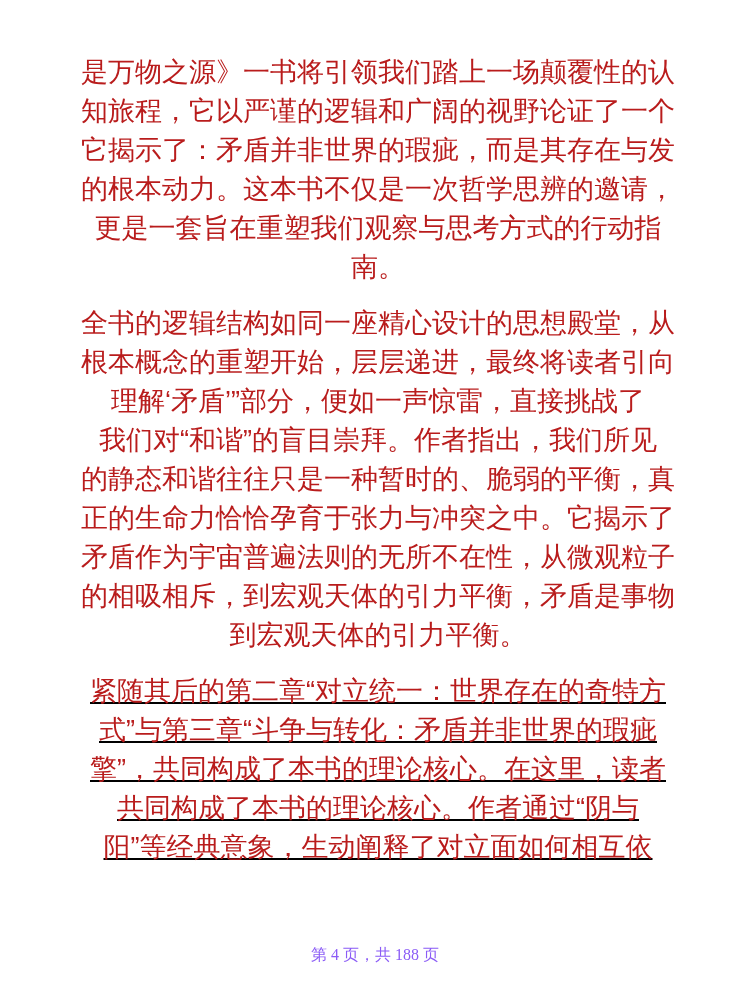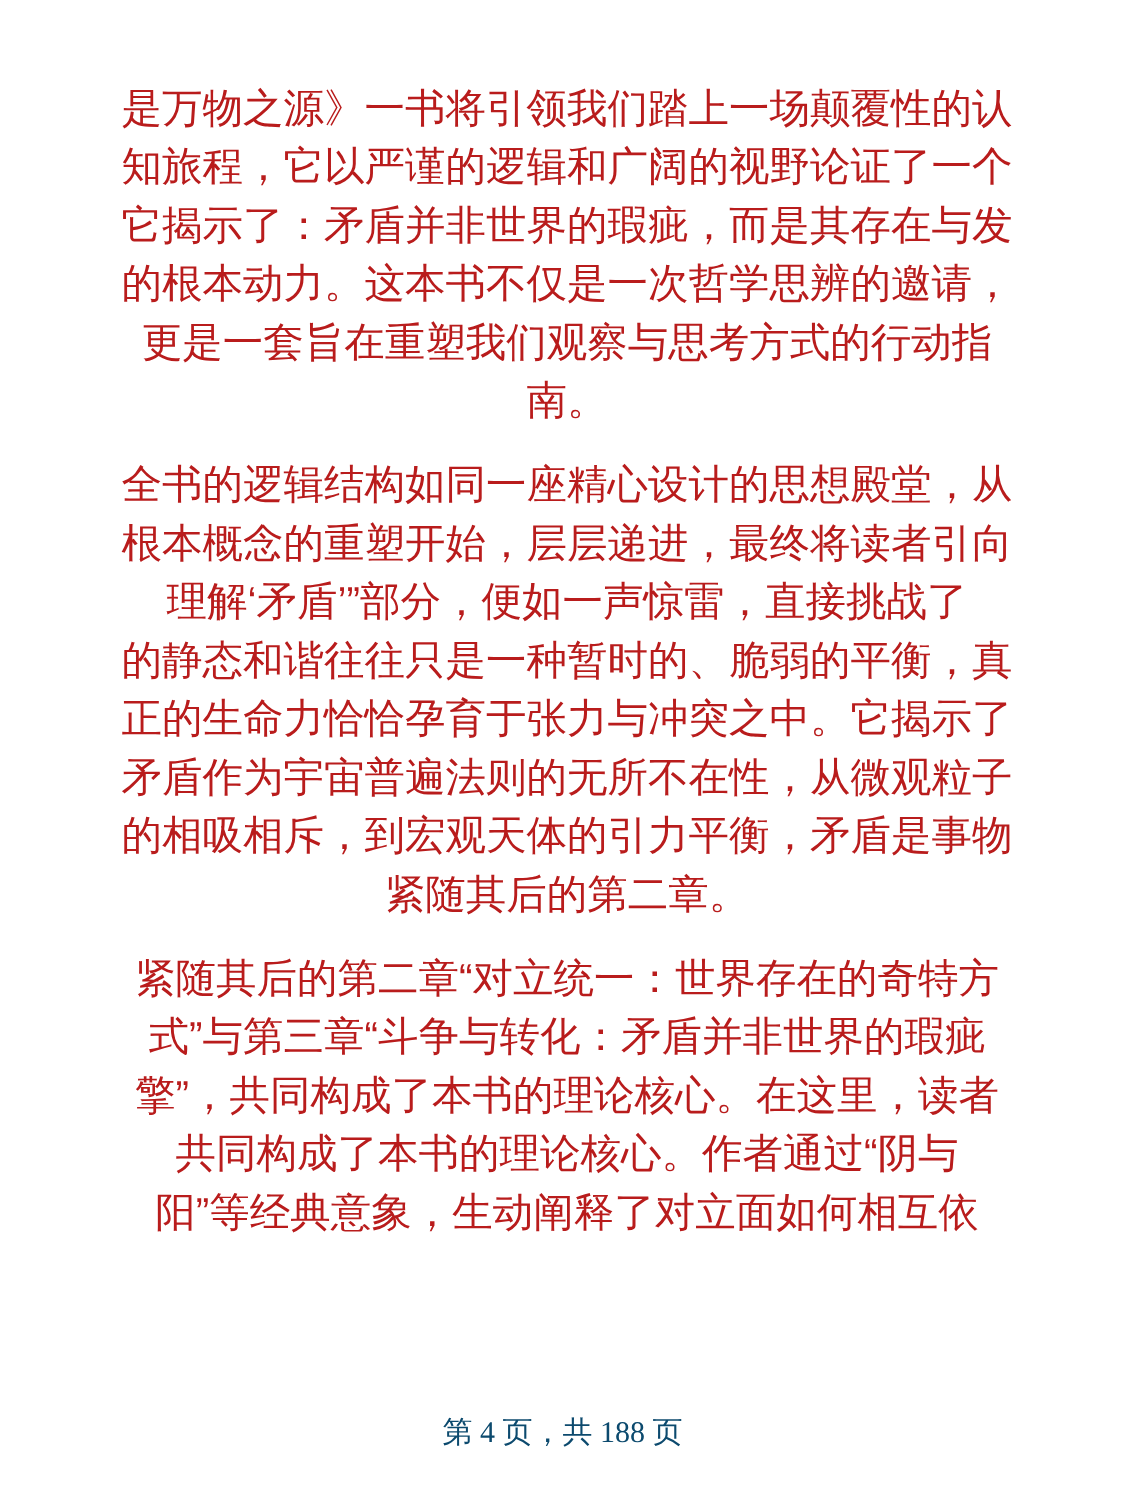--- a/index.html
+++ b/index.html
@@ -19,40 +19,41 @@
     position: absolute;
     left: 80px;
     top: 53px;
     width: 596px;
   }
   .para {
     margin: 0 0 17px 0;
   }
   .para:last-child {
     margin-bottom: 14px;
+    text-decoration: underline;
   }
   .line {
     font-size: 27px;
     line-height: 39px;
     color: #b91c1c;
     white-space: nowrap;
     text-align: center;
   }
   .footer {
     position: absolute;
     top: 944px;
     left: 0;
     width: 750px;
     text-align: center;
   }
   .page-indicator {
     font-family: "Liberation Serif", serif;
-    font-size: 20px;
+    font-size: 16px;
     line-height: 22px;
-    color: #0c4a6e;
+    color: #8b5cf6;
   }
 </style>
 </head>
 <body>
 
 <div class="page">
   <div class="content">
 
     <div class="para">
       <div class="line">是万物之源》一书将引领我们踏上一场颠覆性的认</div>
@@ -60,25 +61,26 @@
       <div class="line">它揭示了：矛盾并非世界的瑕疵，而是其存在与发</div>
       <div class="line">的根本动力。这本书不仅是一次哲学思辨的邀请，</div>
       <div class="line">更是一套旨在重塑我们观察与思考方式的行动指</div>
       <div class="line">南。</div>
     </div>
 
     <div class="para">
       <div class="line">全书的逻辑结构如同一座精心设计的思想殿堂，从</div>
       <div class="line">根本概念的重塑开始，层层递进，最终将读者引向</div>
       <div class="line">理解‘矛盾’”部分，便如一声惊雷，直接挑战了</div>
+      <div class="line">我们对“和谐”的盲目崇拜。作者指出，我们所见</div>
       <div class="line">的静态和谐往往只是一种暂时的、脆弱的平衡，真</div>
       <div class="line">正的生命力恰恰孕育于张力与冲突之中。它揭示了</div>
       <div class="line">矛盾作为宇宙普遍法则的无所不在性，从微观粒子</div>
       <div class="line">的相吸相斥，到宏观天体的引力平衡，矛盾是事物</div>
-      <div class="line">紧随其后的第二章。</div>
+      <div class="line">到宏观天体的引力平衡。</div>
     </div>
 
     <div class="para">
       <div class="line">紧随其后的第二章“对立统一：世界存在的奇特方</div>
       <div class="line">式”与第三章“斗争与转化：矛盾并非世界的瑕疵</div>
       <div class="line">擎”，共同构成了本书的理论核心。在这里，读者</div>
       <div class="line">共同构成了本书的理论核心。作者通过“阴与</div>
       <div class="line">阳”等经典意象，生动阐释了对立面如何相互依</div>
     </div>
 

